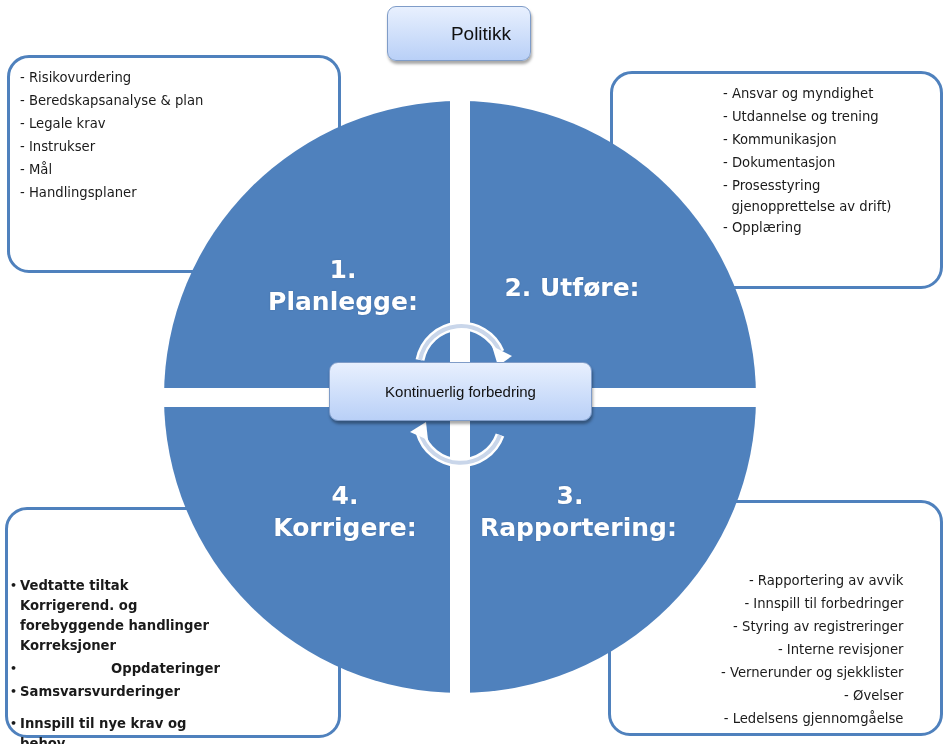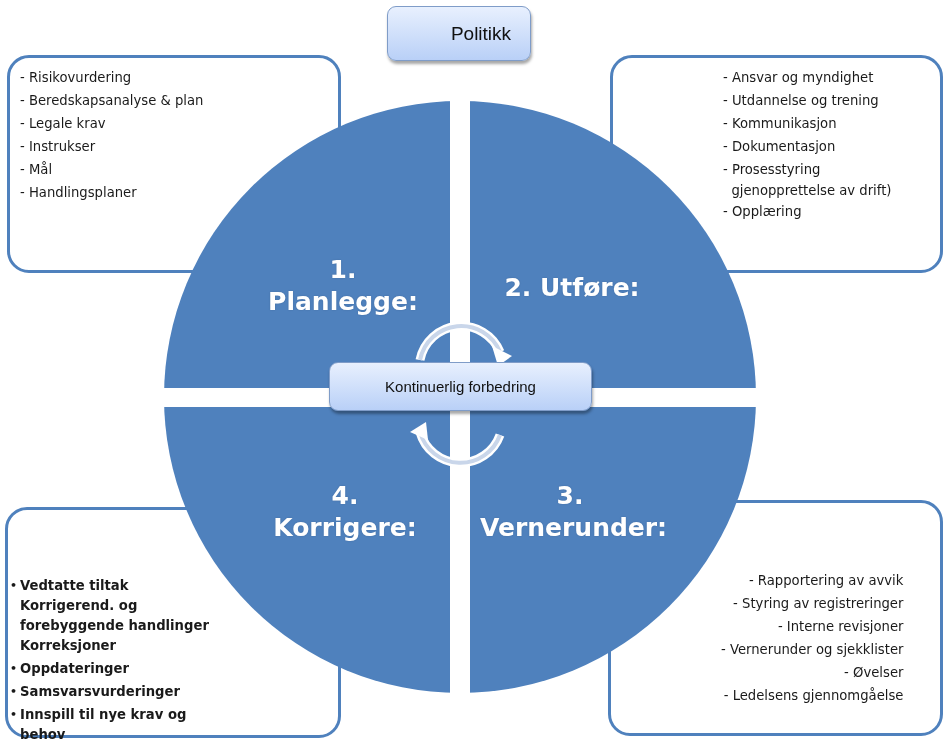--- a/index.html
+++ b/index.html
@@ -29,44 +29,45 @@
   <ul class="list" style="left:10px; top:8px;">
     <li>- Risikovurdering</li>
     <li>- Beredskapsanalyse &amp; plan</li>
     <li>- Legale krav</li>
     <li>- Instrukser</li>
     <li>- Mål</li>
     <li>- Handlingsplaner</li>
   </ul>
 </div>
 
-<div class="box" style="left: 610px; top: 55px; width: 333px; height: 218px; border-color: rgb(79, 129, 189);">
+<div class="box" style="left: 610px; top: 71px; width: 333px; height: 218px; border-color: rgb(79, 129, 189);">
   <ul class="list" style="left:110px; top:8px; line-height:23px;">
     <li>- Ansvar og myndighet</li>
     <li>- Utdannelse og trening</li>
     <li>- Kommunikasjon</li>
     <li>- Dokumentasjon</li>
     <li>- Prosesstyring</li>
     <li style="white-space:pre; line-height:19px;">  gjenopprettelse av drift)</li>
     <li>- Opplæring</li>
   </ul>
 </div>
 
 <div class="box" style="left: 5px; top: 507px; width: 336px; height: 231px; border-color: rgb(79, 129, 189);">
   <ul class="list bullets" style="left:2px; top:66px; width:210px; line-height:20px;font-weight:bold;">
     <li style="margin-bottom:3px;">Vedtatte tiltak Korrigerend. og forebyggende handlinger Korreksjoner</li>
-    <li style="margin-bottom:3px;">Oppdateringer</li>
-    <li style="margin-bottom:3px;">Samsvarsvurderinger</li>
+    <li style="margin-bottom:3px;text-align:right;">Oppdateringer</li>
+    <li style="margin-bottom:12px;">Samsvarsvurderinger</li>
     <li style="width:180px;">Innspill til nye krav og behov</li>
   </ul>
 </div>
 
 <div class="box" style="left: 608px; top: 500px; width: 335px; height: 236px; border-color: rgb(79, 129, 189); text-align: right;">
   <ul class="list" style="left:110px; top:66px;">
     <li>- Rapportering av avvik</li>
+    <li>- Innspill til forbedringer</li>
     <li>- Styring av registreringer</li>
     <li>- Interne revisjoner</li>
     <li>- Vernerunder og sjekklister</li>
     <li>- Øvelser</li>
     <li>- Ledelsens gjennomgåelse</li>
   </ul>
 </div>
 
 <svg id="circle-svg" width="950" height="744">
   <defs>
@@ -94,26 +95,26 @@
 <div class="qlabel" style="left:268px; top:254px; width:150px;">
   <div>1.</div>
   <div>Planlegge:</div>
 </div>
 <div class="qlabel" style="left:492px; top:272px; width:160px;">
   <span>2.</span>
   <span>Utføre:</span>
 </div>
 <div class="qlabel" style="left:480px; top:480px; width:180px;">
   <div>3.</div>
-  <div>Vernerunder:</div>
+  <div>Rapportering:</div>
 </div>
 <div class="qlabel" style="left:270px; top:480px; width:150px;">
   <div>4.</div>
   <div>Korrigere:</div>
 </div>
 
-<div class="pill" style="left:329px; top:362px; width:263px; height:49px; font-size:15px;">
+<div class="pill" style="left:329px; top:362px; width:263px; height:59px; font-size:15px;">
   <span>Kontinuerlig forbedring</span>
 </div>
 
 <div class="pill" style="left:387px; top:6px; width:144px; height:55px; font-size:19px;padding-left:44px;">
   <span>Politikk</span>
 </div>
 
 </body></html>

